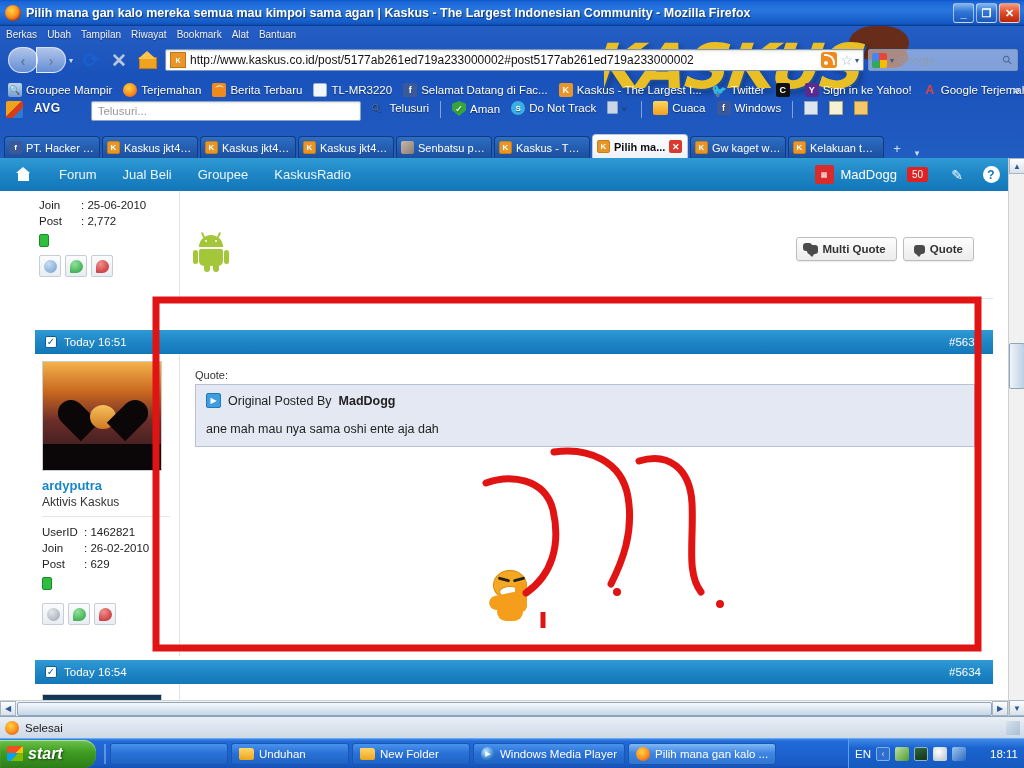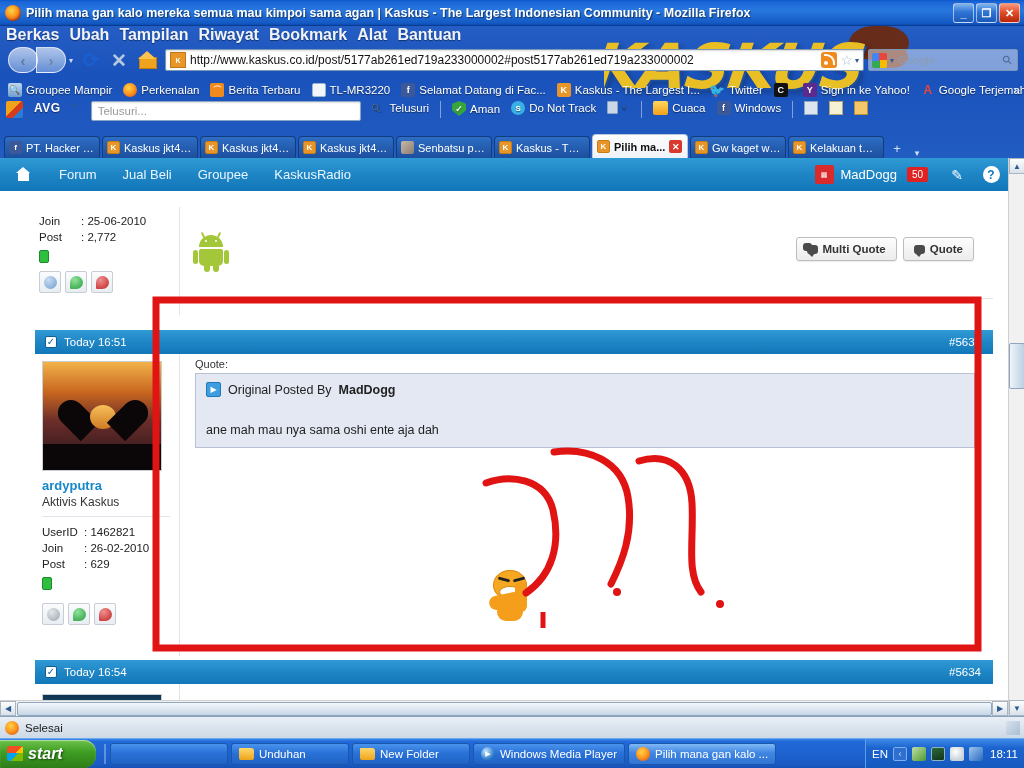--- a/index.html
+++ b/index.html
@@ -44,21 +44,21 @@
   }
   .winbtn.close{
     background:linear-gradient(180deg,#f79a80 0%,#e2502a 45%,#b5260c 100%);
   }
 
   
   .menubar{
     position:absolute; left:0; top:26px; width:1024px; height:17px;
     display:flex; align-items:center; gap:10px; padding-left:6px;
   }
-  .menubar .mi{ color:#f0f4fa; font-size:16px; text-shadow:0 1px 1px rgba(0,0,0,.45);font-weight:bold; }
+  .menubar .mi{ color:#f0f4fa; font-size:10px; text-shadow:0 1px 1px rgba(0,0,0,.45); }
 
   
   .chrome-watermark{
     position:absolute; right:0; top:24px; width:420px; height:112px;
     overflow:hidden; pointer-events:none; opacity:.95;
   }
   .cw-txt{
     position:absolute; left:-10px; top:6px;
     font-family:"DejaVu Sans", sans-serif; font-weight:bold; font-style:italic;
     font-size:62px; letter-spacing:-2px;
@@ -274,21 +274,21 @@
     display:flex;align-items:center;justify-content:center;color:#0d5f96;font-size:10px;line-height:1;}
   .postnum{position:absolute;right:12px;color:#fff;font-size:11.5px;}
 
   .qtitle{font-size:11px;color:#333;}
   .quotebox{
     background:#e3e8f2;border:1px solid #b9c2d4;padding:8px 10px 10px 10px;margin-top:3px;
   }
   .qhead{display:flex;align-items:center;gap:7px;font-size:12.5px;color:#222;}
   .qicon{width:15px;height:15px;background:#3f9ee0;border:1px solid #1f78b8;border-radius:2px;
     display:flex;align-items:center;justify-content:center;color:#fff;font-size:8px;}
-  .qbody{font-size:12.5px;color:#222;margin-top:26px;display:flex;gap:4px;}
+  .qbody{font-size:12.5px;color:#222;margin-top:14px;display:flex;gap:4px;}
 
   .btnrow{position:absolute;display:flex;gap:6px;}
   .gbtn{
     height:24px;padding:0 10px;border:1px solid #bdbdbd;border-radius:3px;
     background:linear-gradient(180deg,#fdfdfd 0%,#ececec 100%);
     display:flex;align-items:center;gap:5px;font-size:11.5px;font-weight:bold;color:#333;
     box-shadow:0 1px 1px rgba(0,0,0,.08);
   }
   .bub{width:11px;height:9px;background:#4a4a4a;border-radius:3px;position:relative;}
   .bub:after{content:"";position:absolute;left:1px;bottom:-3px;border-left:4px solid transparent;
@@ -384,21 +384,21 @@
     border-left:1px solid #5ba0ef; display:flex;align-items:center;gap:5px;padding:0 6px;
   }
   .tray .lang{color:#fff;font-size:11.5px;}
   .tray .ti{width:14px;height:14px;border-radius:2px;flex:none;}
   .ti-chev{border-radius:50%;background:#2f6fd0;color:#cfe2f7;font-size:9px;
     display:flex;align-items:center;justify-content:center;border:1px solid #7fb0ee;}
   .ti-net{background:linear-gradient(135deg,#bfe0a8,#4f9b2c);}
   .ti-mon{background:linear-gradient(160deg,#2a6a3a,#14331c);border:1px solid #8fb2c4;}
   .ti-pac{background:radial-gradient(circle at 40% 35%,#fff,#c9d2da 70%);border-radius:50%;}
   .ti-shr{background:linear-gradient(135deg,#9fc6f0,#2a6ac0);}
-  .clock{color:#fff;font-size:11.5px;margin-left:2px;}
+  .clock{color:#fff;font-size:11.5px;margin-left:19px;}
 </style>
 </head>
 <body>
 
 <div id="window">
 
   <div class="titlebar">
     <div class="ff-icon"></div>
     <div class="title">Pilih mana gan kalo mereka semua mau kimpoi sama agan | Kaskus - The Largest Indonesian Community - Mozilla Firefox</div>
     <div class="winbtns">
@@ -454,21 +454,21 @@
     </div>
   </div>
 
   <div class="bmbar">
     <div class="bm">
       <span class="bmico ico-search">🔍</span>
       <span class="t">Groupee Mampir</span>
       </div>
     <div class="bm">
       <span class="bmico ico-ff"></span>
-      <span class="t">Perkenalan</span>
+      <span class="t">Terjemahan</span>
       </div>
     <div class="bm">
       <span class="bmico ico-rss">⌒</span>
       <span class="t">Berita Terbaru</span>
       </div>
     <div class="bm">
       <span class="bmico ico-doc"></span>
       <span class="t">TL-MR3220</span>
       </div>
     <div class="bm">
@@ -599,21 +599,21 @@
         <div class="knav-badge">50</div>
         <div class="knav-btn">✎</div>
         <div class="knav-btn">
           <span style="width:17px;height:17px;border-radius:50%;background:#fff;color:#1277b8;font-size:12px;font-weight:bold;display:flex;align-items:center;justify-content:center;">?</span>
         </div>
       </div>
     </div>
 
     <div class="postarea">
 
-      <div class="sidecol" style="top:16px;height:108px;">
+      <div class="sidecol" style="top:0;height:108px;">
         <div style="padding:6px 0 0 4px;">
           <div class="meta">
             <span class="k">Join</span><span>: 25-06-2010</span>
           </div>
           <div class="meta">
             <span class="k">Post</span><span>: 2,772</span>
           </div>
           <div class="greenbar"></div>
           <div class="badges">
             <div class="badge">
@@ -685,21 +685,21 @@
                 <span class="bdot green"></span>
               </div>
             <div class="badge">
                 <span class="bdot red"></span>
               </div>
           </div>
         </div>
       </div>
 
       <div style="position:absolute;left:181px;top:163px;width:812px;height:302px;background:#fff;">
-        <div style="padding:4px 18px 0 14px;">
+        <div style="padding:15px 18px 0 14px;">
           <div class="qtitle">Quote:</div>
           <div class="quotebox">
             <div class="qhead">
               <span class="qicon">▶</span>
               <span>Original Posted By</span>
               <b>MadDogg</b>
             </div>
             <div class="qbody">
               <span>ane mah mau nya sama oshi ente aja dah</span>
             </div>

